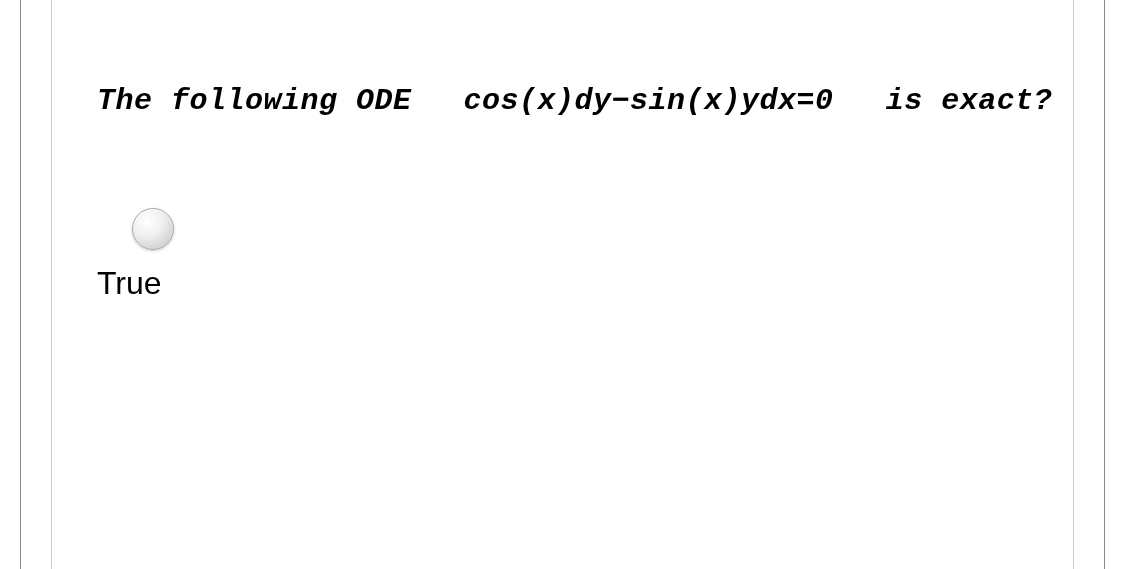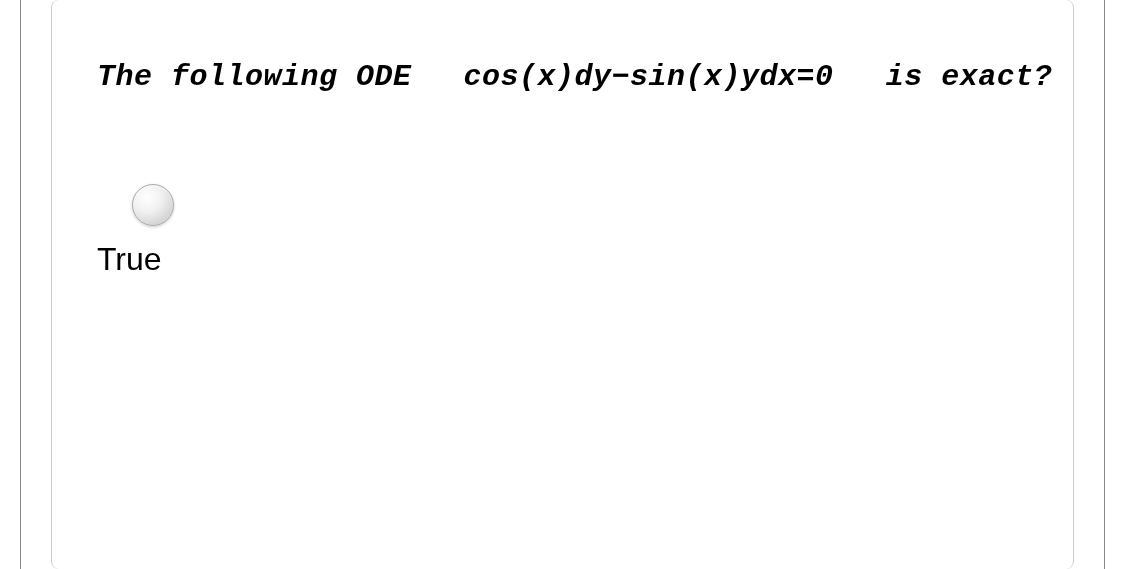--- a/index.html
+++ b/index.html
@@ -17,22 +17,21 @@
     .outer-container {
       border-left: 1px solid #888;
       border-right: 1px solid #888;
       height: 100%;
       padding: 0 30px;
     }
     .question-card {
       border-left: 1px solid #ccc;
       border-right: 1px solid #ccc;
       height: 100%;
-      padding: 60px 40px 20px 45px;
-      border-radius: 8px;
+      padding: 84px 40px 20px 45px;
     }
     .question-text {
       font-family: 'Courier New', Courier, monospace;
       font-style: italic;
       font-weight: bold;
       font-size: 30px;
       color: #000;
       letter-spacing: 0.5px;
       white-space: nowrap;
       margin-bottom: 90px;

